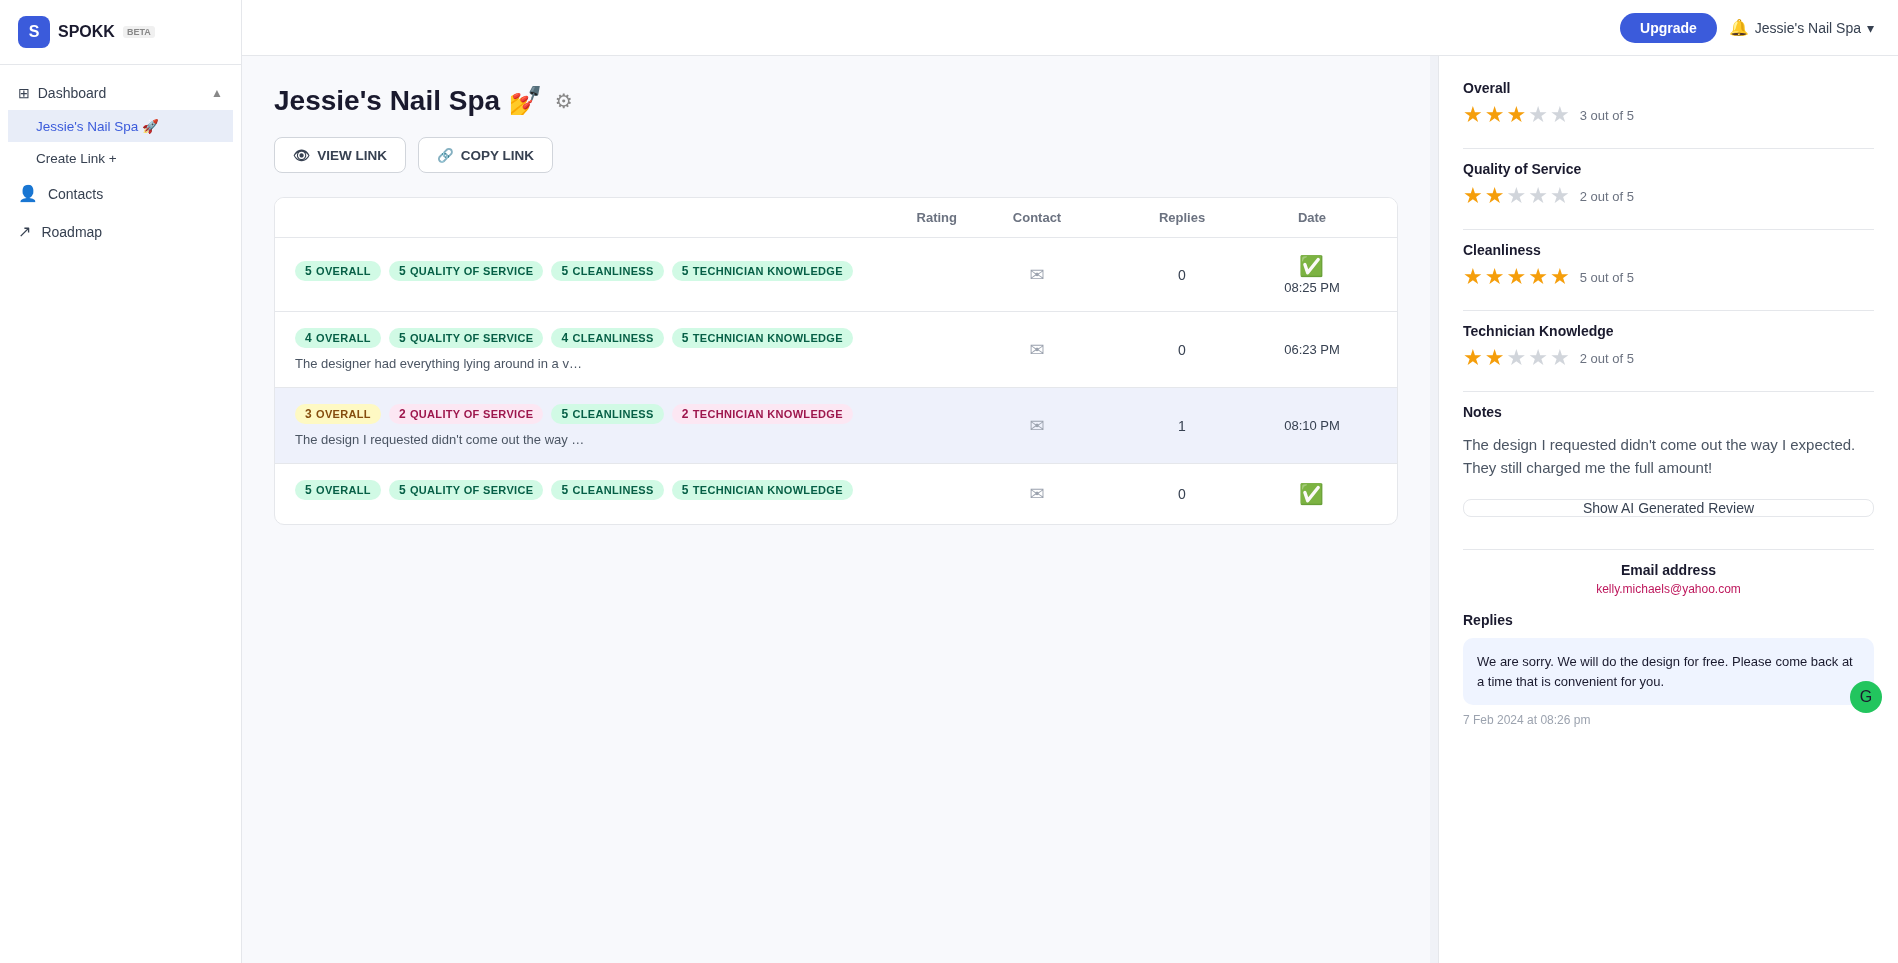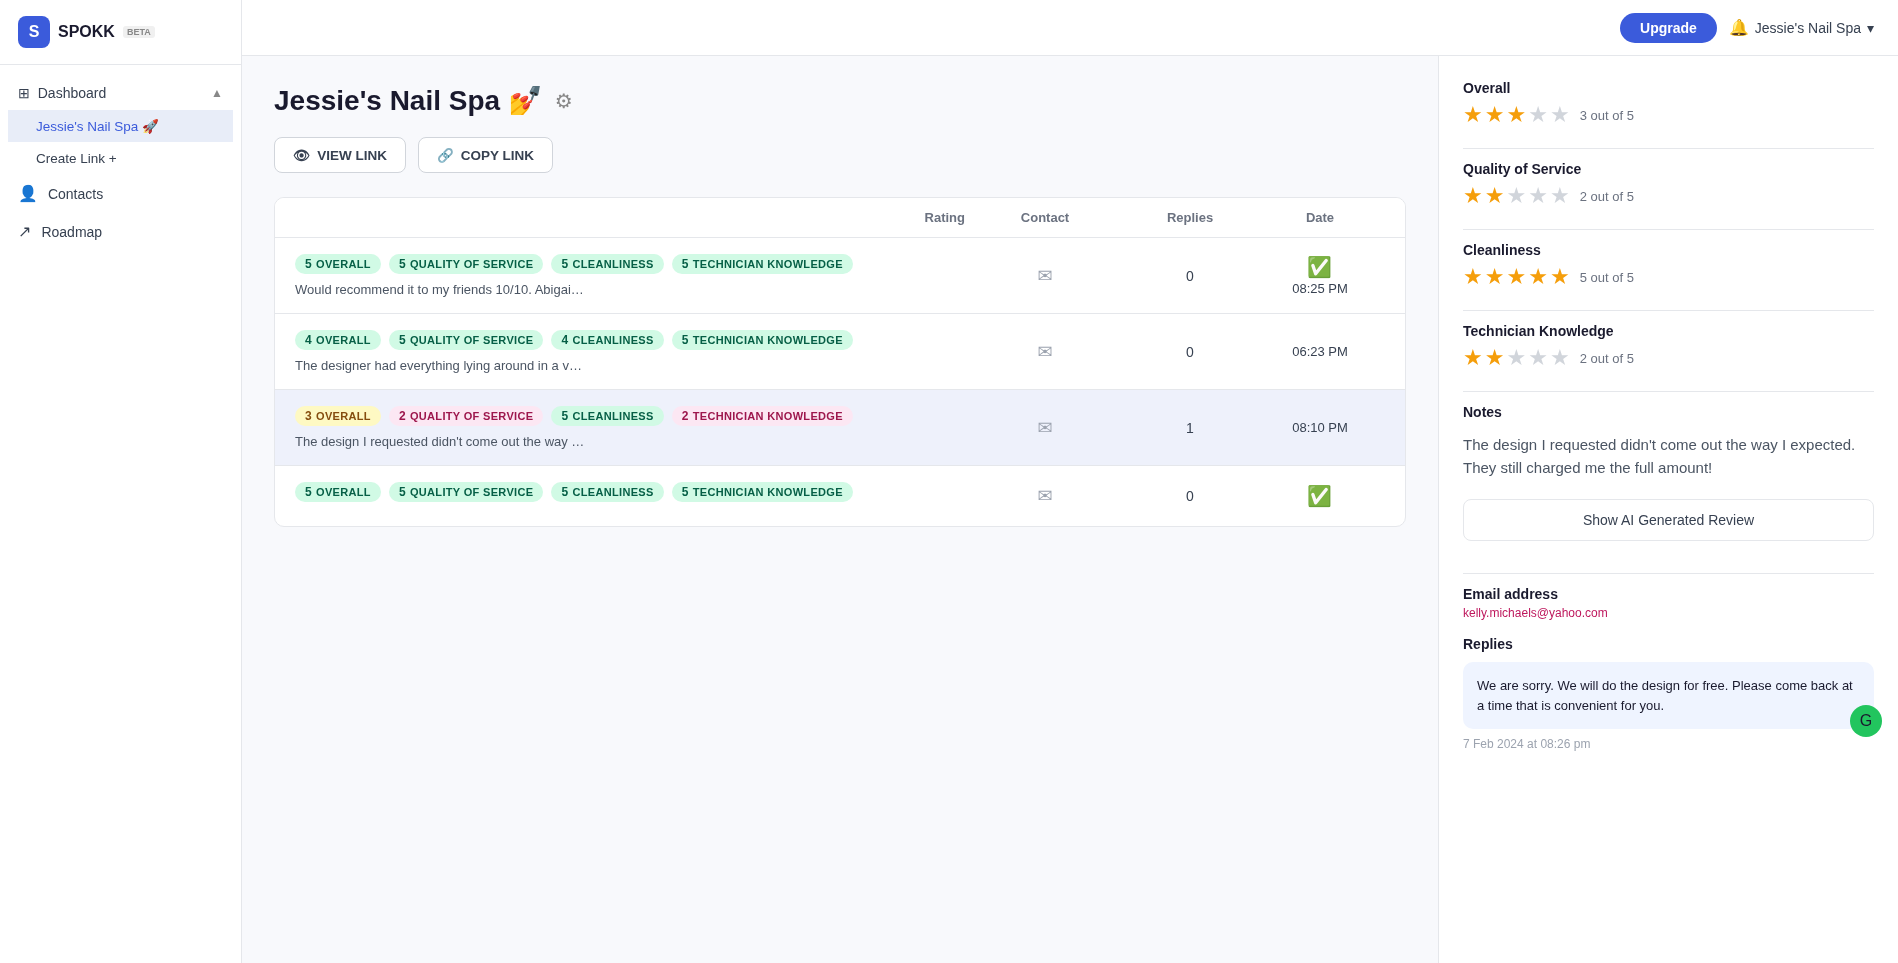--- a/index.html
+++ b/index.html
@@ -123,20 +123,21 @@
       color: #374151;
       font-weight: 500;
     }
     .business-icon { font-size: 16px; }
 
     
     .content-area {
       display: flex;
       flex: 1;
       overflow: hidden;
+      gap: 8px;
     }
 
     
     .main-panel {
       flex: 1;
       background: #f8f9fc;
       padding: 28px 32px;
       overflow-y: auto;
     }
     .page-header {
@@ -261,33 +262,32 @@
     .star.empty { color: #d1d5db; }
     .rating-text { font-size: 13px; color: #6b7280; margin-left: 4px; }
     .divider { height: 1px; background: #e5e7eb; margin: 12px 0; }
 
     .notes-section { margin-bottom: 20px; }
     .notes-label { font-size: 14px; font-weight: 600; color: #1a1a2e; margin-bottom: 14px; }
     .notes-text { font-size: 15px; color: #4b5563; line-height: 1.5; }
 
     .ai-btn {
       width: 100%;
-      padding: 12px;
       background: #fff;
       border: 1.5px solid #e5e7eb;
       border-radius: 8px;
       font-size: 14px;
       font-weight: 500;
       color: #374151;
       cursor: pointer;
       text-align: center;
       margin-bottom: 20px;
     }
 
-    .contact-section { margin-bottom: 16px; }
+    .contact-section { margin-bottom: 16px; text-align: center; }
     .contact-label { font-size: 14px; font-weight: 600; color: #1a1a2e; margin-bottom: 4px; }
     .contact-email { font-size: 12px; color: #be185d; }
 
     .replies-section {}
     .replies-label { font-size: 14px; font-weight: 600; color: #1a1a2e; margin-bottom: 10px; display: flex; justify-content: space-between; align-items: center; }
     .reply-bubble {
       background: #eff4ff;
       border-radius: 10px;
       padding: 14px;
       font-size: 13px;
@@ -388,21 +388,20 @@
         </div>
 
         <div class="table-row">
           <div class="row-left">
             <div class="badges-row">
               <span class="badge badge-green"><span class="badge-num">5</span> OVERALL</span>
               <span class="badge badge-green"><span class="badge-num">5</span> QUALITY OF SERVICE</span>
               <span class="badge badge-green"><span class="badge-num">5</span> CLEANLINESS</span>
               <span class="badge badge-green"><span class="badge-num">5</span> TECHNICIAN KNOWLEDGE</span>
             </div>
-            <div class="row-text">Would recommend it to my friends 10/10. Abigai…</div>
           </div>
           <div class="row-contact">
             <span class="mail-icon">✉</span>
           </div>
           <div class="row-replies">0</div>
           <div class="row-date">
             <div class="date-with-check">
               <span class="check-circle">✅</span>
               <span>08:25 PM</span>
             </div>

